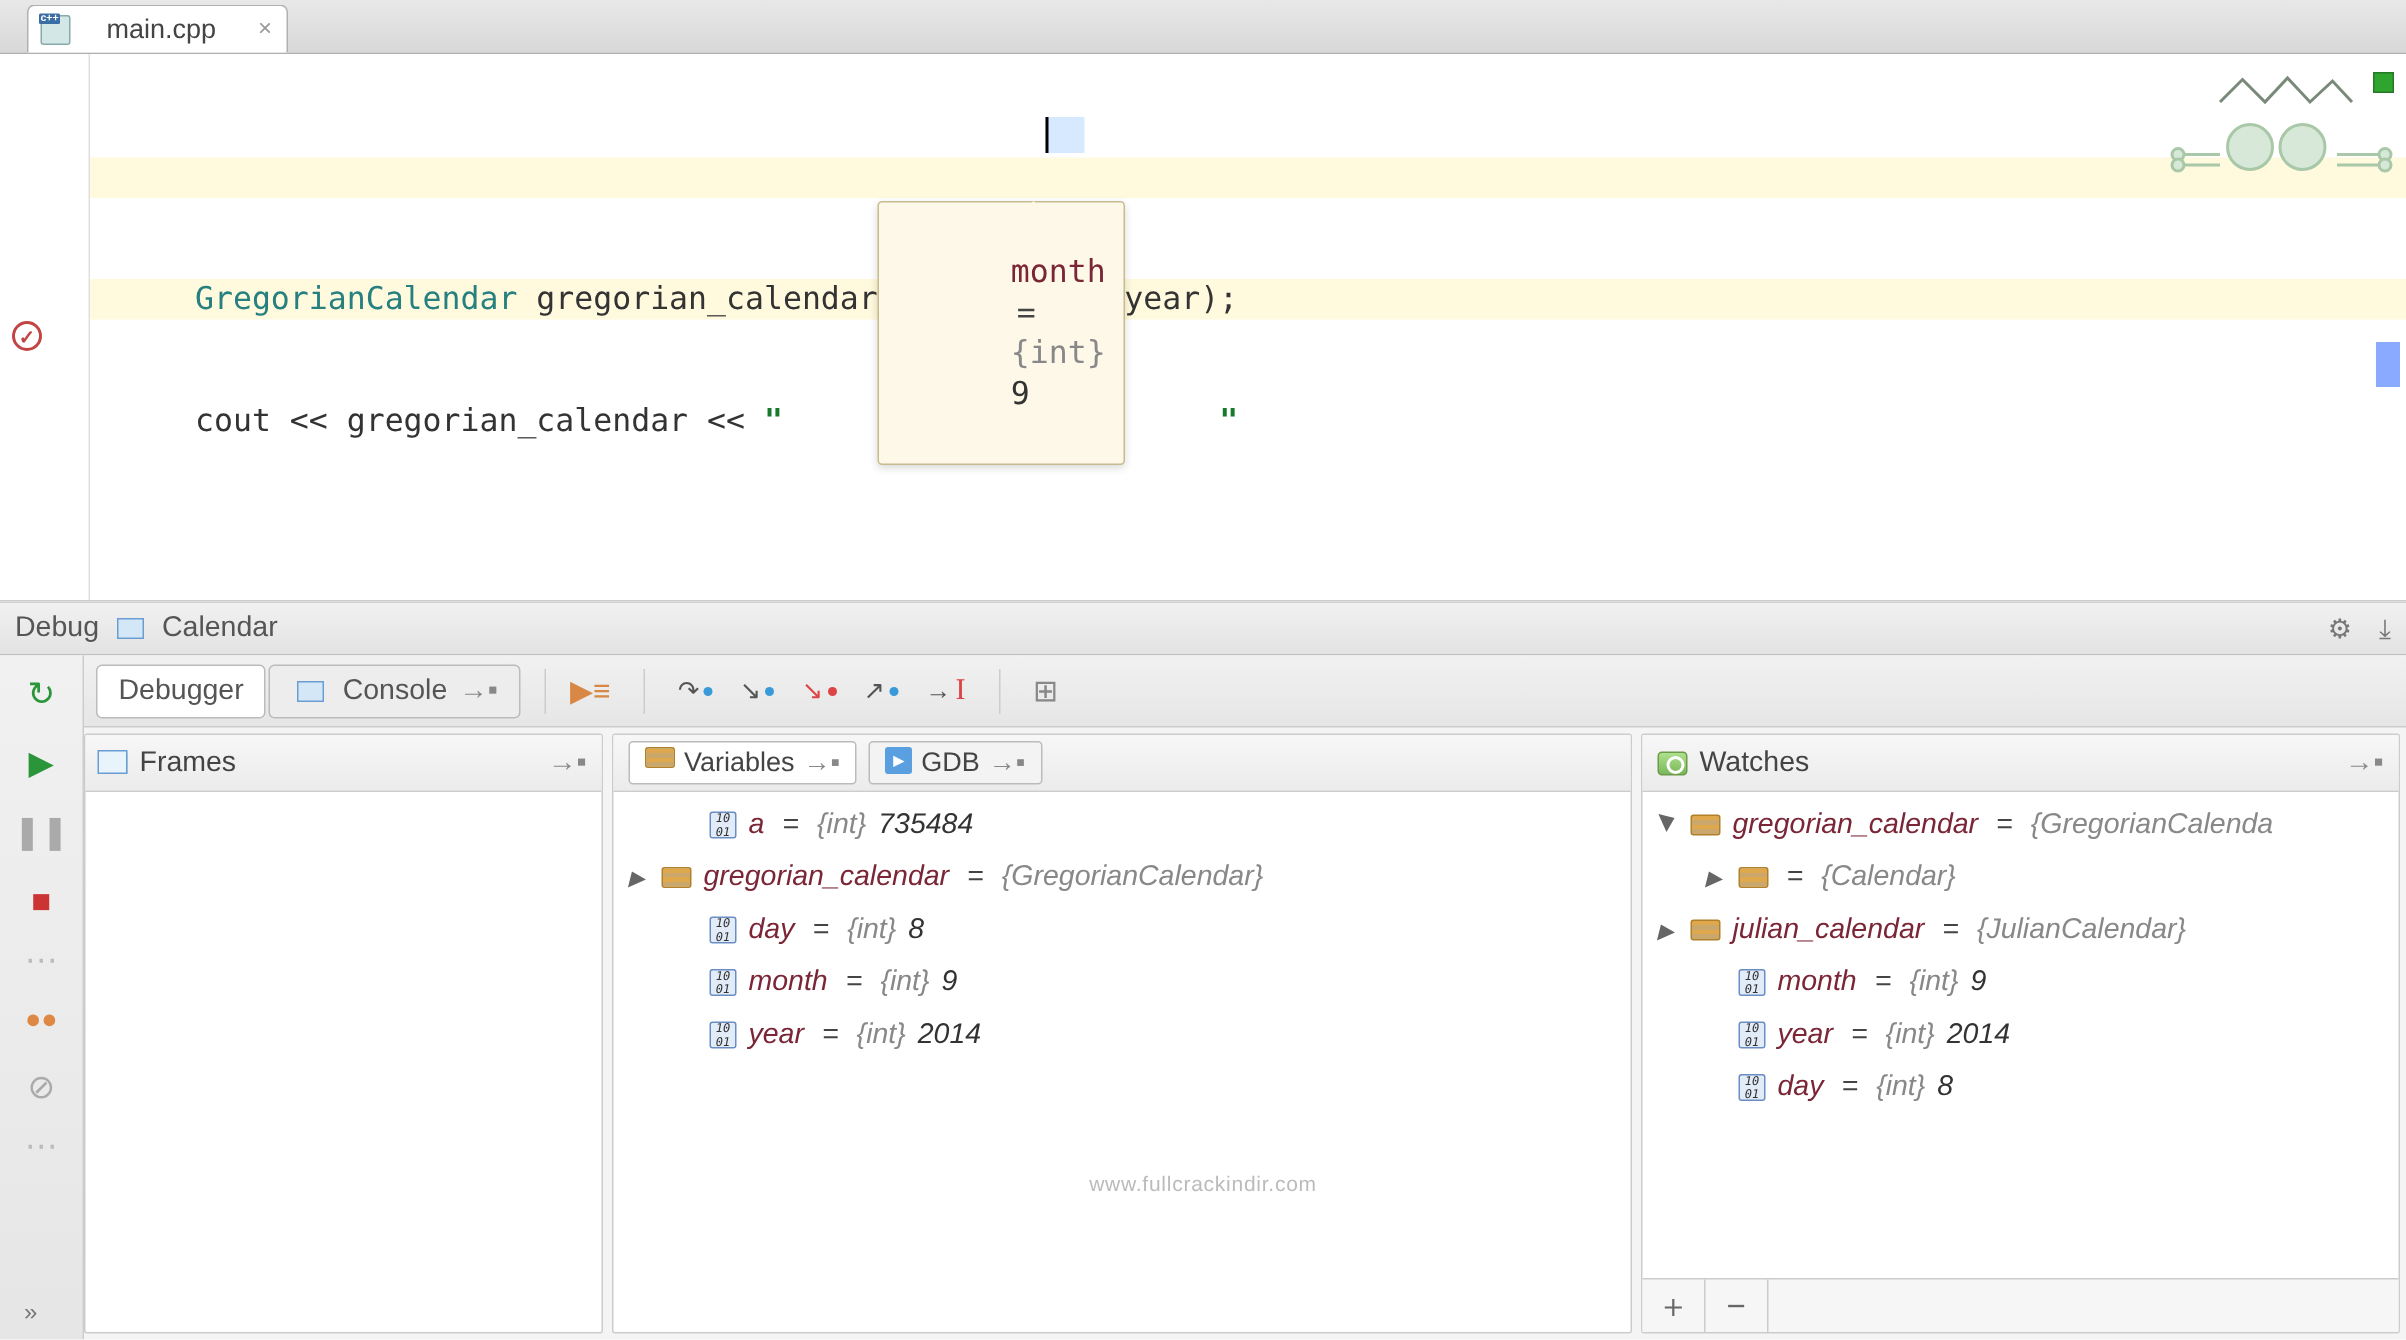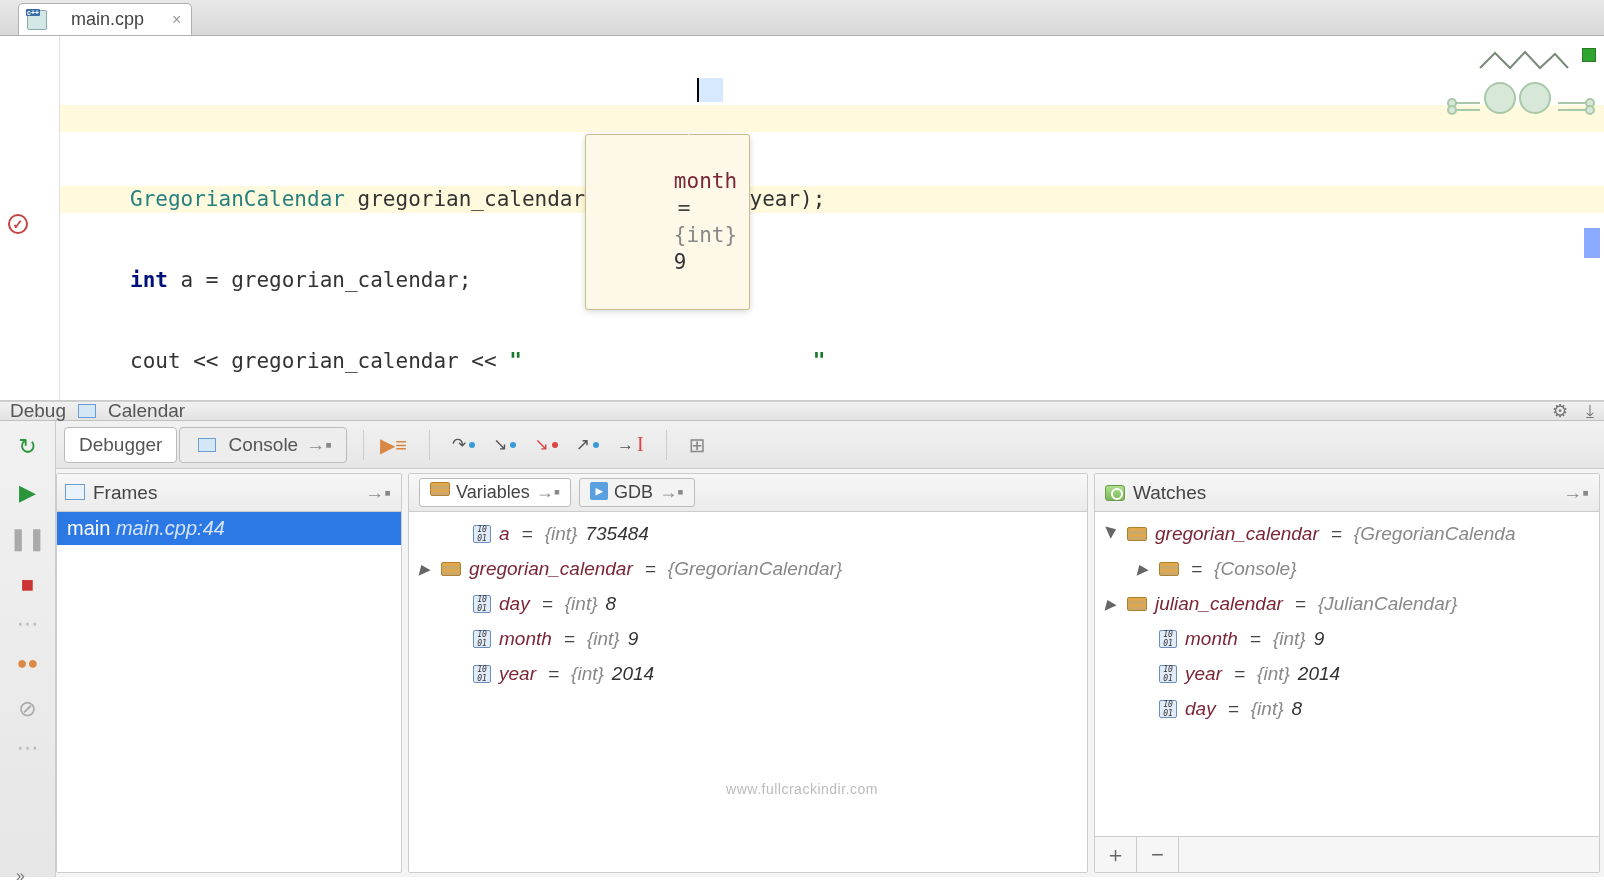--- a/index.html
+++ b/index.html
@@ -144,21 +144,21 @@
   width: 16px; height: 30px;
   background: #3b72ff;
   opacity: .6;
 }
 
 
 .debug-header {
   background: linear-gradient(#f1f1f1,#e3e3e3);
   border-top: 1px solid #d0d0d0;
   border-bottom: 1px solid #c0c0c0;
-  height: 20px;
+  height: 36px;
   display: flex;
   align-items: center;
   padding: 0 10px;
   font-size: 19px;
   color: #555;
   gap: 8px;
 }
 .debug-header .gear { margin-left: auto; color: #777; font-size: 18px; }
 .win-icon { width:18px; height:14px; border:1px solid #6a9dd4; background:#d4e7f7; display:inline-block; margin:0 4px; }
 
@@ -346,21 +346,20 @@
   </div>
 </div>
 
 <div class="editor-wrap">
   <div class="gutter">
     <div class="bp-icon" style="top:178px"></div>
   </div>
   <div class="editor">
     <div class="line highlight-yellow" style="height:27px"></div>
     <div class="line highlight-yellow"><span class="kw-type">GregorianCalendar</span> gregorian_calendar(month, day, year);</div>
-    <div class="line"><span class="kw-int">int</span> a = gregorian_calendar;</div>
     <div class="line">cout &lt;&lt; gregorian_calendar &lt;&lt; <span class="str">"</span>                       <span class="str">"</span></div>
     
     
     
     
     
     
     
     
 
@@ -454,24 +453,20 @@
     </div>
 
     <div class="panels-row">
 
       <div class="panel frames">
         <div class="panel-hd">
           <span class="ic-stack"></span>
           <span>Frames</span>
           <span class="pin">→▪</span>
         </div>
-        <div class="frame-row">
-          <span class="fn">main</span>
-          <span class="loc"> <span>main.cpp:44</span></span>
-        </div>
       </div>
 
       <div class="panel vars">
         <div class="panel-hd">
           <div class="tabbtn active">
             <span class="obj-icon"></span>
             <span>Variables</span>
             <span style="color:#888">→▪</span>
           </div>
           <div class="tabbtn">
@@ -534,21 +529,21 @@
             <span class="tri down">▶</span>
             <span class="obj-icon"></span>
             <span class="v-name">gregorian_calendar</span>
               <span class="v-eq">=</span>
             <span class="v-type">{GregorianCalenda</span>
           </div>
           <div class="tree-row indent1">
             <span class="tri">▶</span>
             <span class="obj-icon"></span>
             <span class="v-eq">=</span>
-            <span class="v-type">{Console}</span>
+            <span class="v-type">{Calendar}</span>
           </div>
           <div class="tree-row">
             <span class="tri">▶</span>
             <span class="obj-icon"></span>
             <span class="v-name">julian_calendar</span>
               <span class="v-eq">=</span>
             <span class="v-type">{JulianCalendar}</span>
           </div>
           <div class="tree-row indent1">
             <span class="tri"></span>

